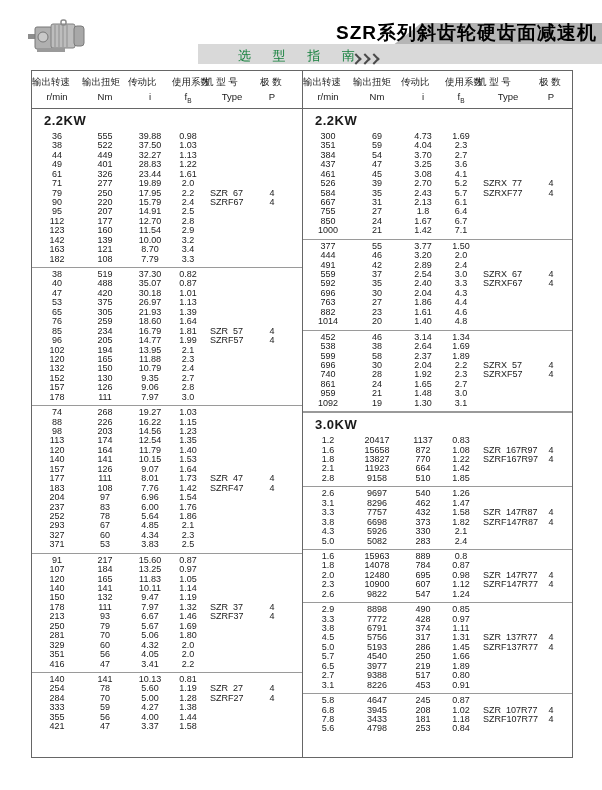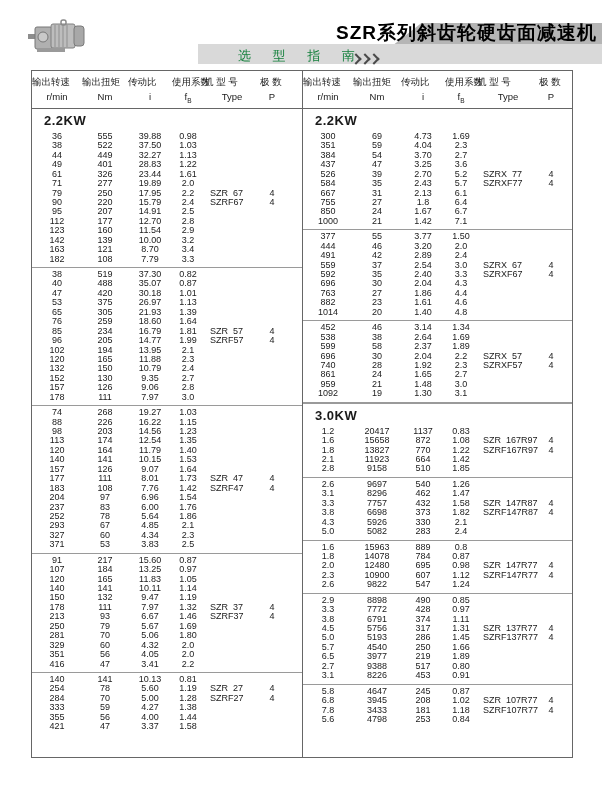--- a/index.html
+++ b/index.html
@@ -657,20 +657,28 @@
           </div>
           <div class="row">
             <div class="cell">437</div>
             <div class="cell">47</div>
             <div class="cell">3.25</div>
             <div class="cell">3.6</div>
             <div class="cell model"></div>
             <div class="cell poles"></div>
           </div>
           <div class="row">
+            <div class="cell">461</div>
+            <div class="cell">45</div>
+            <div class="cell">3.08</div>
+            <div class="cell">4.1</div>
+            <div class="cell model"></div>
+            <div class="cell poles"></div>
+          </div>
+          <div class="row">
             <div class="cell">526</div>
             <div class="cell">39</div>
             <div class="cell">2.70</div>
             <div class="cell">5.2</div>
             <div class="cell model">SZRX  77</div>
             <div class="cell poles">4</div>
           </div>
           <div class="row">
             <div class="cell">584</div>
             <div class="cell">35</div>

